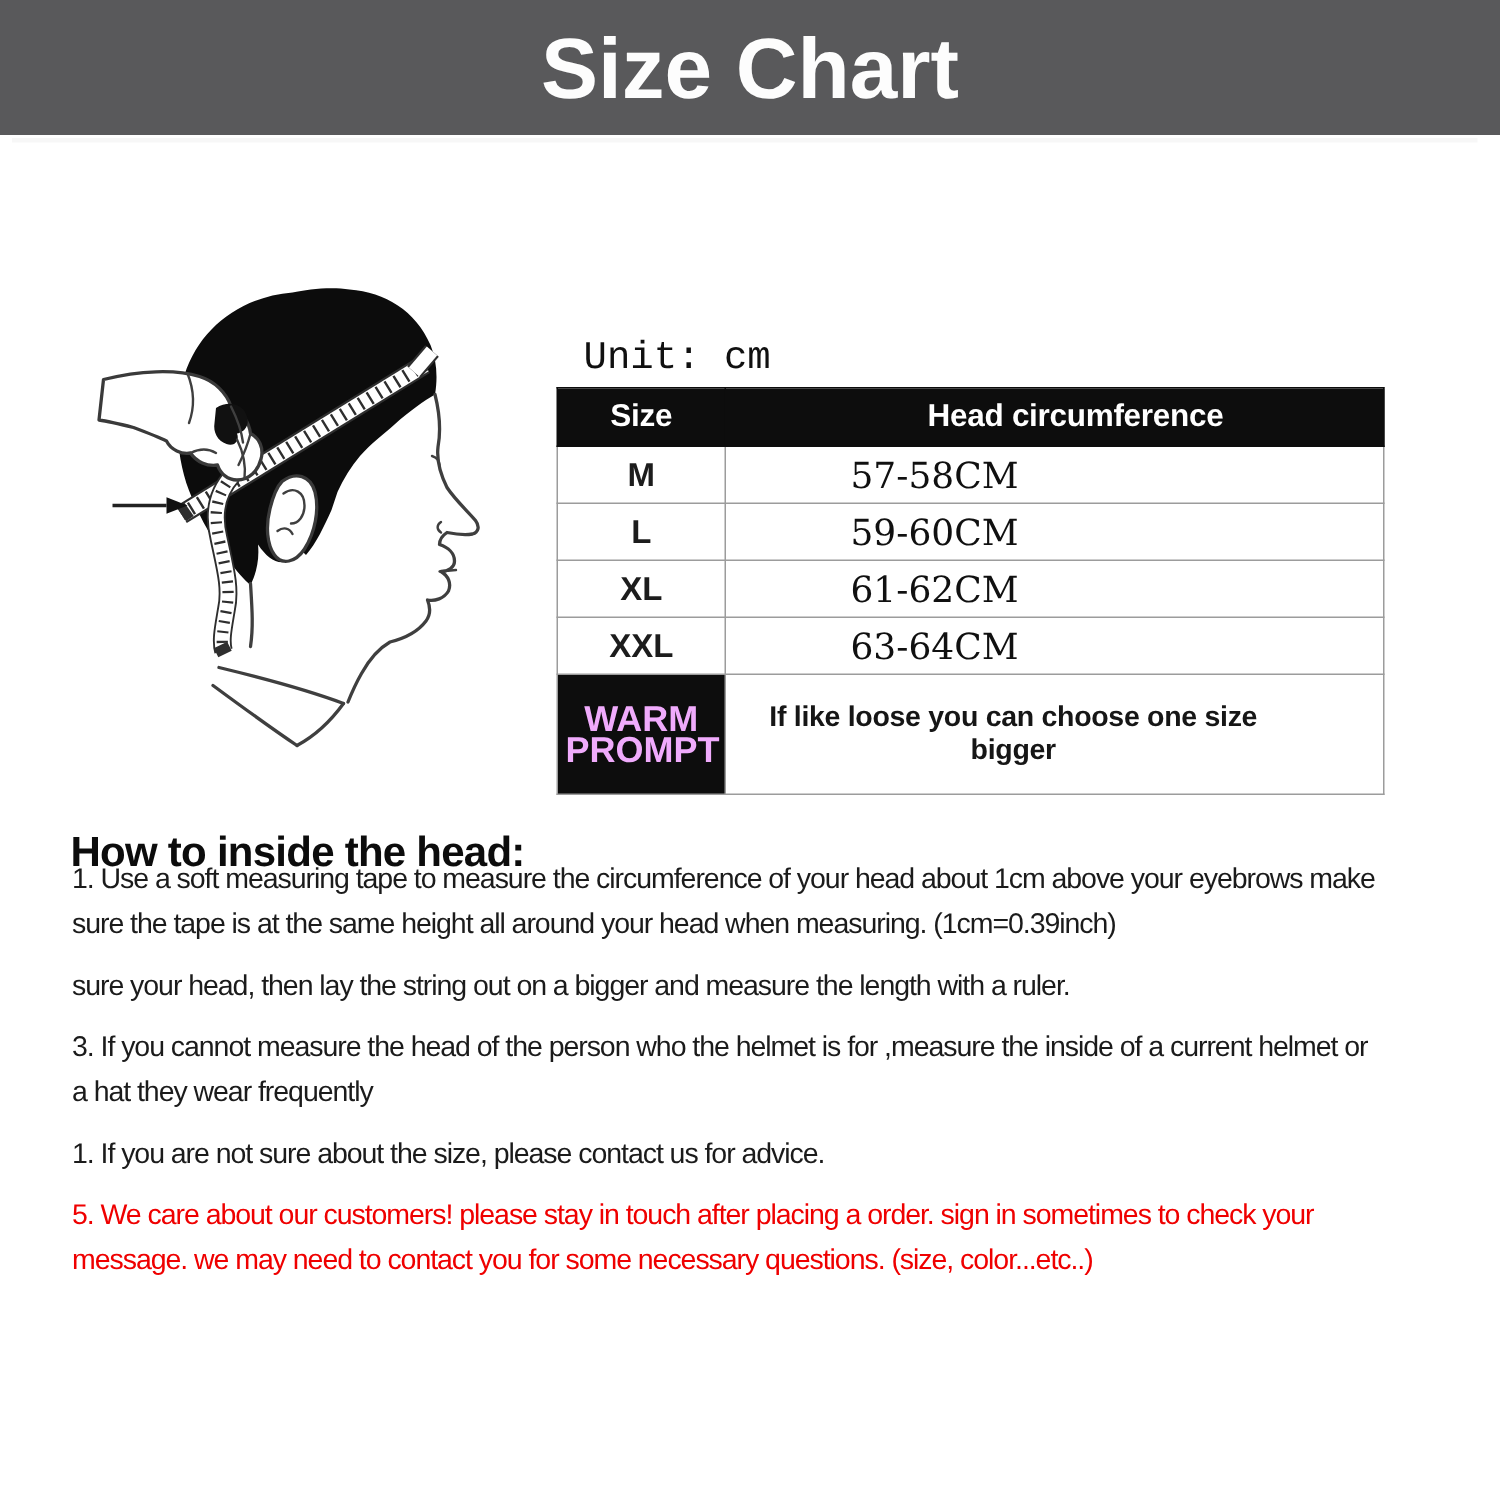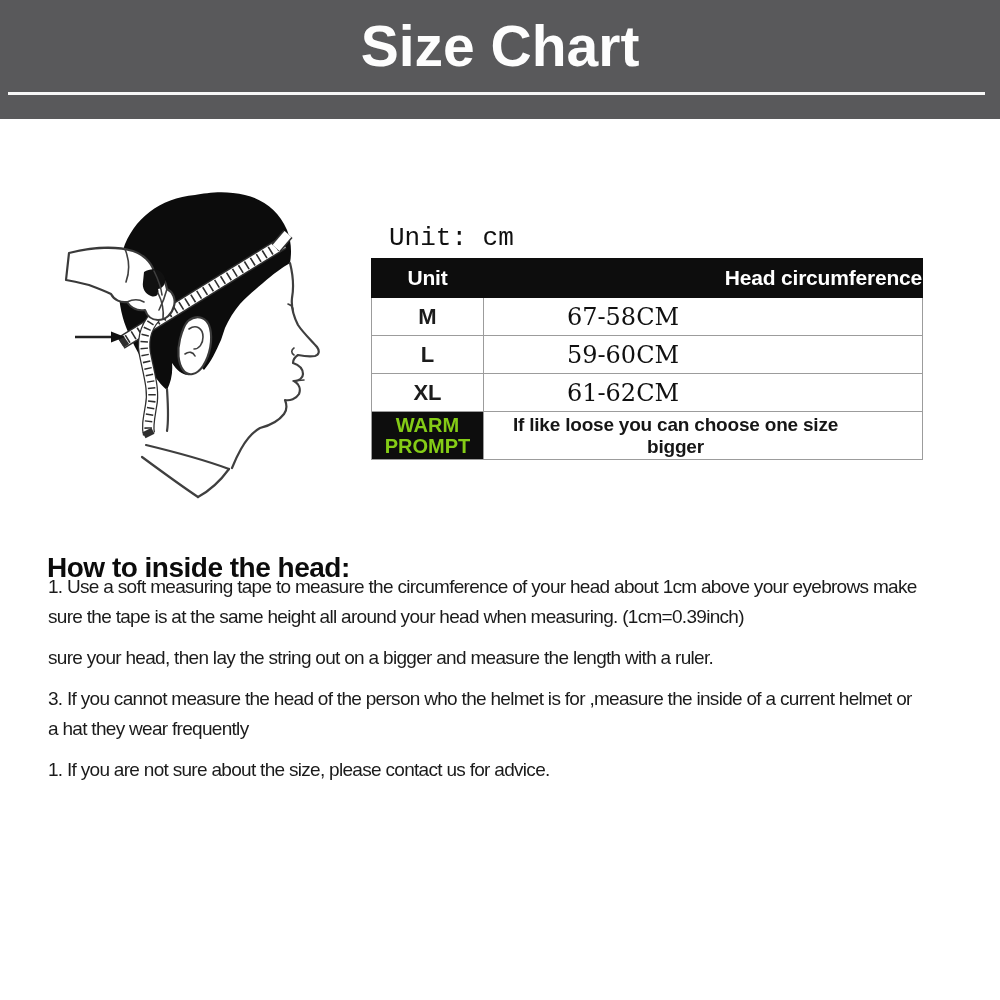--- a/index.html
+++ b/index.html
@@ -1,20 +1,20 @@
 <!DOCTYPE html>
 <html><head>
 <meta charset="utf-8">
 <style>
   html,body{margin:0;padding:0;background:#ffffff;}
   .page{position:relative;width:1000px;height:1000px;background:#ffffff;overflow:hidden;
         font-family:"Liberation Sans",sans-serif;color:#1b1b1b;}
 
   
-  .banner{position:absolute;left:0;top:0;width:1000px;height:119px;background:#59595b;}
+  .banner{position:absolute;left:0;top:0;width:1000px;height:90px;background:#59595b;}
   .banner-title{position:absolute;left:0;top:0;right:0;height:92px;display:flex;
                 align-items:center;justify-content:center;color:#fdfdfd;
                 font-size:57px;font-weight:bold;}
   .banner-rule{position:absolute;left:8px;top:92px;width:977px;height:3px;background:#f7f7f7;}
 
   
   .illustration{position:absolute;left:25px;top:135px;}
   .hair{fill:#0c0c0c;}
   .stroke{fill:none;stroke:#3f3f3f;stroke-width:2.2;stroke-linecap:round;stroke-linejoin:round;}
   .thin{stroke-width:1.6;}
@@ -28,26 +28,26 @@
   .unit{position:absolute;left:389px;top:223px;font-size:26px;color:#101010;font-family:Liberation Mono, monospace;}
 
   
   .size-table{position:absolute;left:371px;top:258px;width:552px;border-collapse:collapse;
               table-layout:fixed;}
   .size-table td,.size-table th{border:1px solid #9c9c9c;padding:0;}
   .col-size{width:112px;}
   .size-table thead th{background:#0d0d0d;color:#ffffff;height:38px;font-size:21px;
                        border-color:#0d0d0d;letter-spacing:-0.2px;}
   .th-size{text-align:center;}
-  .th-circ{text-align:right;padding-left:28px !important;}
+  .th-circ{text-align:center;padding-left:28px !important;}
   .td-size{height:37px;text-align:center;font-weight:bold;font-size:22px;color:#1c1c1c;}
   .td-val{font-family:"DejaVu Serif",serif;font-size:24px;text-align:center;
           padding-right:160px !important;color:#101010;}
-  .td-warm{background:#0d0d0d;color:#84cc16;font-weight:bold;font-size:20px;line-height:21px;
-           text-align:center;height:43px;border-color:#0d0d0d;padding:2px 5px !important;}
+  .td-warm{background:#0d0d0d;color:#f0abfc;font-weight:bold;font-size:24px;line-height:21px;
+           text-align:center;height:43px;border-color:#0d0d0d;padding:18px 5px !important;}
   .td-note{font-weight:bold;font-size:19px;letter-spacing:-0.2px;text-align:center;
            padding-right:55px !important;color:#161616;}
 
   
   .howto-heading{position:absolute;left:47px;top:552px;margin:0;font-size:28px;
                  font-weight:bold;letter-spacing:-0.5px;color:#0c0c0c;}
   .instructions{position:absolute;left:48px;top:572px;width:945px;}
   .para{margin:0 0 11px 0;}
   .line{margin:0;white-space:nowrap;font-size:19px;line-height:30px;
         letter-spacing:-0.7px;color:#1b1b1b;}
@@ -141,38 +141,42 @@
 
   <div class="unit">Unit: cm</div>
 
   <table class="size-table">
     <colgroup>
         <col class="col-size">
         <col>
       </colgroup>
     <thead>
       <tr>
-        <th class="th-size">Unit</th>
+        <th class="th-size">Size</th>
         <th class="th-circ">Head circumference</th>
       </tr>
     </thead>
     <tbody>
       <tr>
         <td class="td-size">M</td>
-        <td class="td-val">67-58CM</td>
+        <td class="td-val">57-58CM</td>
       </tr>
       <tr>
         <td class="td-size">L</td>
         <td class="td-val">59-60CM</td>
       </tr>
       <tr>
         <td class="td-size">XL</td>
         <td class="td-val">61-62CM</td>
       </tr>
       <tr>
+        <td class="td-size">XXL</td>
+        <td class="td-val">63-64CM</td>
+      </tr>
+      <tr>
         <td class="td-warm">WARM PROMPT</td>
         <td class="td-note">If like loose you can choose one size bigger</td>
       </tr>
     </tbody>
   </table>
 
   <h2 class="howto-heading">How to inside the head:</h2>
 
   <div class="instructions">
     <div class="para">
@@ -182,15 +186,19 @@
     <div class="para">
       <p class="line">sure your head, then lay the string out on a bigger and measure the length with a ruler.</p>
     </div>
     <div class="para">
       <p class="line">3. If you cannot measure the head of the person who the helmet is for ,measure the inside of a current helmet or</p>
       <p class="line">a hat they wear frequently</p>
     </div>
     <div class="para">
       <p class="line">1. If you are not sure about the size, please contact us for advice.</p>
     </div>
+    <div class="para para-red">
+      <p class="line">5. We care about our customers! please stay in touch after placing a order. sign in sometimes to check your</p>
+      <p class="line">message. we may need to contact you for some necessary questions. (size, color...etc..)</p>
+    </div>
   </div>
 
 </div>
 
 </body></html>

